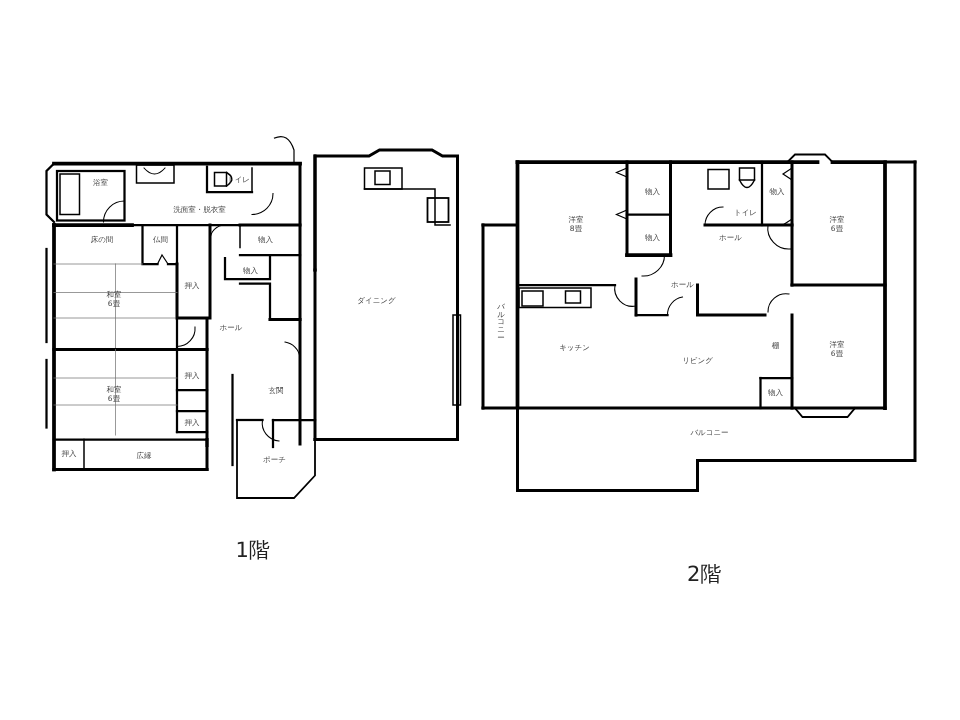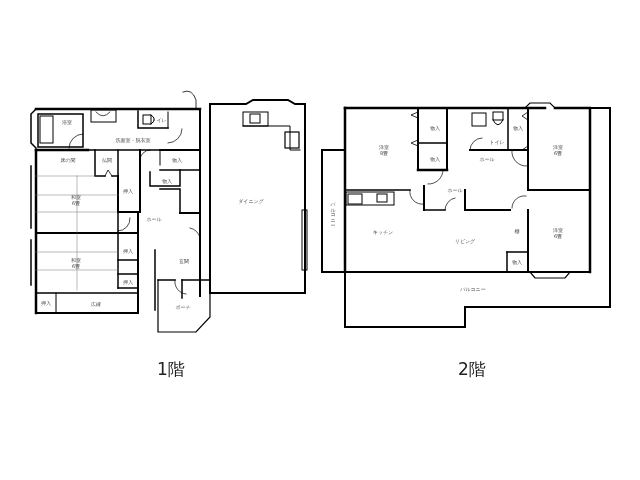--- a/index.html
+++ b/index.html
@@ -1,19 +1,19 @@
 <!DOCTYPE html>
 <html><head>
   <meta charset="utf-8">
   <style>
     html, body { margin:0; padding:0; background:#ffffff; }
     body { width:640px; height:480px; position:relative; overflow:hidden; font-family:"DejaVu Sans", sans-serif; }
     svg { position:absolute; left:0; top:0; }
     .lbl { position:absolute; font-size:5px; color:#444; white-space:nowrap; transform:translate(-50%,-50%); line-height:6px; text-align:center; }
-    .floor-title { position:absolute; font-size:17px; color:#222; font-family:"DejaVu Sans", sans-serif; }
+    .floor-title { position:absolute; font-size:14px; color:#222; font-family:"DejaVu Sans", sans-serif; }
     .vert { writing-mode:vertical-rl; }
   </style>
 </head>
 <body>
 
 <svg width="640" height="480" xmlns="http://www.w3.org/2000/svg">
   <g stroke="#000" fill="none" stroke-linecap="square">
 
     <path d="M36 109 L200 109" stroke-width="2.5"></path>
     <path d="M36 109 L31 114 L31 143 L36 148" stroke-width="1.5"></path>
@@ -183,13 +183,13 @@
 <div class="lbl" style="left:383px;top:232px">キッチン</div>
 <div class="lbl" style="left:465px;top:241px">リビング</div>
 <div class="lbl" style="left:517px;top:231px">棚</div>
 <div class="lbl" style="left:558px;top:230px">洋室</div>
 <div class="lbl" style="left:558px;top:236px">6畳</div>
 <div class="lbl" style="left:517px;top:262px">物入</div>
 <div class="lbl" style="left:473px;top:289px">バルコニー</div>
 <div class="lbl vert" style="left:333px;top:210px">バルコニー</div>
 
 <div class="floor-title" style="left:157px;top:358px">1階</div>
-<div class="floor-title" style="left:458px;top:358px">2階</div>
+<div class="floor-title" style="left:458px;top:374px">2階</div>
 
 </body></html>

